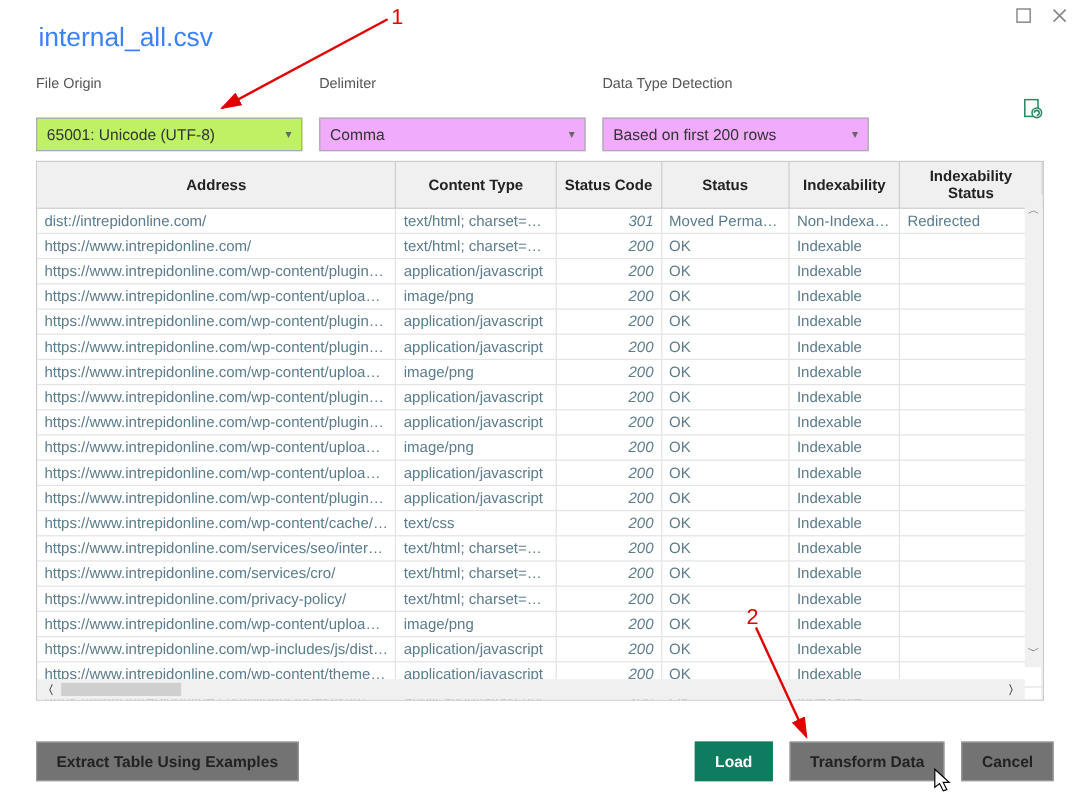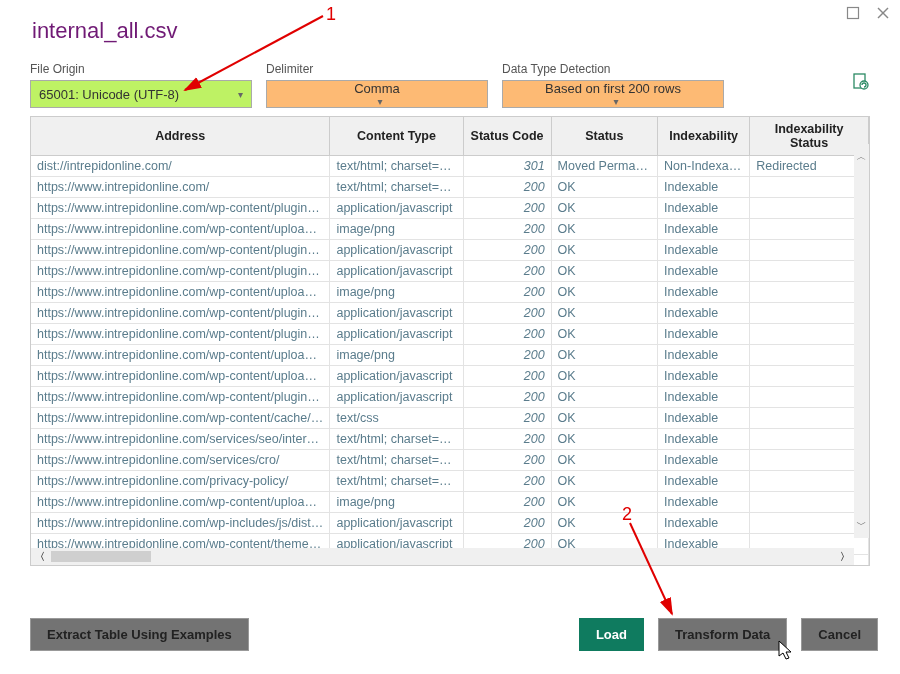--- a/index.html
+++ b/index.html
@@ -18,43 +18,43 @@
     position: absolute;
     top: 6px; right: 10px;
     display: flex;
     gap: 16px;
     color: #888;
   }
   .titlebar svg { display: block; }
   .title {
     font-size: 22px;
     font-weight: 400;
-    color: #701a75;
+    color: #3b82f6;
     padding: 18px 0 0 32px;
   }
   .controls {
     display: flex;
     align-items: flex-end;
     padding: 18px 30px 8px 30px;
     gap: 14px;
   }
   .ctrl-group { display: flex; flex-direction: column; }
-  .ctrl-label { font-size: 12px; color: #555; margin-bottom: 4px; }
+  .ctrl-label { font-size: 12px; color: #555; margin-bottom: 22px; }
   .dropdown {
     border: 1px solid #aaa;
     background: #bef264;
     height: 28px;
     display: flex;
     align-items: center;
     justify-content: space-between;
     padding: 0 8px;
     font-size: 13px;
     color: #333;
   }
-  .dropdown.light { background: #fdba74; flex-direction: column; }
+  .dropdown.light { background: #f0abfc; }
   .chev { color: #666; font-size: 10px; margin-left: 6px; }
   .refresh-icon { margin-left: auto; align-self: center; color: #2b8a64; }
   .table-wrap {
     margin: 0 30px;
     border: 1px solid #ccc;
     height: 450px;
     position: relative;
     overflow: hidden;
   }
   table {

